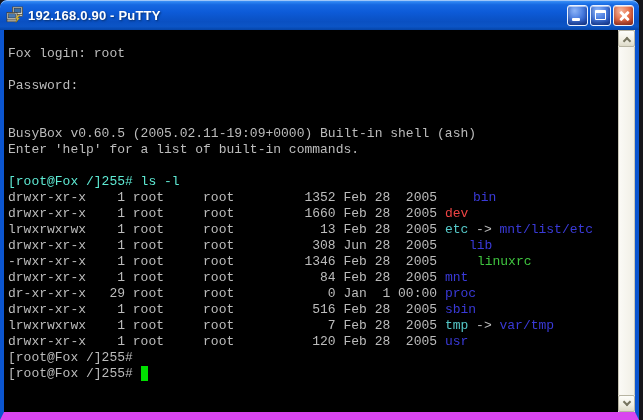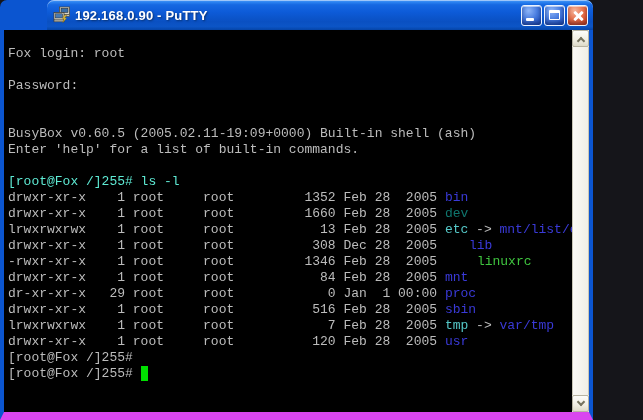--- a/index.html
+++ b/index.html
@@ -1,20 +1,19 @@
 <!DOCTYPE html>
 <html><head>
 <meta charset="utf-8">
 <style>
   html,body{margin:0;padding:0;background:#15151a;font-family:"Liberation Sans",sans-serif;}
   .window{
-    position:relative;width:593px;height:420px;box-sizing:border-box;
+    position:relative;width:639px;height:420px;box-sizing:border-box;
     border-radius:7px 7px 0 0;overflow:hidden;
     background:#0b55d0;
-    padding-left:47px;
   }
   
   .titlebar{
     height:30px;display:flex;align-items:center;
     background:linear-gradient(to bottom,
       #5a9df5 0%, #2e86f2 6%, #1668e2 16%, #0d5bd8 40%,
       #0a50c2 72%, #0c55c6 88%, #0545a8 100%);
     border-radius:7px 7px 0 0;
     padding:0 5px 0 6px;
     box-shadow:inset 0 1px 0 rgba(255,255,255,.45);
@@ -115,24 +114,24 @@
       <div>
           <div class="term-line"><span style="color: rgb(188, 188, 188);">Fox login: root</span></div>
           <div class="term-line"></div>
           <div class="term-line"><span style="color: rgb(188, 188, 188);">Password:</span></div>
           <div class="term-line"></div>
           <div class="term-line"></div>
           <div class="term-line"><span style="color: rgb(188, 188, 188);">BusyBox v0.60.5 (2005.02.11-19:09+0000) Built-in shell (ash)</span></div>
           <div class="term-line"><span style="color: rgb(188, 188, 188);">Enter 'help' for a list of built-in commands.</span></div>
           <div class="term-line"></div>
           <div class="term-line"><span style="color: #5eead4;">[root@Fox /]255# ls -l</span></div>
-          <div class="term-line"><span style="color: rgb(188, 188, 188);">drwxr-xr-x    1 root     root         1352 Feb 28  2005 </span><span style="color: rgb(58, 58, 216);">bin</span></div>
-          <div class="term-line"><span style="color: rgb(188, 188, 188);">drwxr-xr-x    1 root     root         1660 Feb 28  2005 </span><span style="color: #0f766e;">dev</span></div>
+          <div class="term-line"><span style="color: rgb(188, 188, 188);">drwxr-xr-x    1 root     root         1352 Feb 28  2005 </span><span style="color: rgb(58, 58, 216); margin-left: 28px;">bin</span></div>
+          <div class="term-line"><span style="color: rgb(188, 188, 188);">drwxr-xr-x    1 root     root         1660 Feb 28  2005 </span><span style="color: #ef4444;">dev</span></div>
           <div class="term-line"><span style="color: rgb(188, 188, 188);">lrwxrwxrwx    1 root     root           13 Feb 28  2005 </span><span style="color: rgb(85, 200, 200);">etc</span><span style="color: rgb(188, 188, 188);"> -&gt; </span><span style="color: rgb(58, 58, 216);">mnt/list/etc</span></div>
-          <div class="term-line"><span style="color: rgb(188, 188, 188);">drwxr-xr-x    1 root     root          308 Dec 28  2005 </span><span style="color: rgb(58, 58, 216); margin-left: 24px;">lib</span></div>
+          <div class="term-line"><span style="color: rgb(188, 188, 188);">drwxr-xr-x    1 root     root          308 Jun 28  2005 </span><span style="color: rgb(58, 58, 216); margin-left: 24px;">lib</span></div>
           <div class="term-line"><span style="color: rgb(188, 188, 188);">-rwxr-xr-x    1 root     root         1346 Feb 28  2005 </span><span style="color: rgb(63, 197, 63); margin-left: 32px;">linuxrc</span></div>
           <div class="term-line"><span style="color: rgb(188, 188, 188);">drwxr-xr-x    1 root     root           84 Feb 28  2005 </span><span style="color: rgb(58, 58, 216);">mnt</span></div>
           <div class="term-line"><span style="color: rgb(188, 188, 188);">dr-xr-xr-x   29 root     root            0 Jan  1 00:00 </span><span style="color: rgb(58, 58, 216);">proc</span></div>
           <div class="term-line"><span style="color: rgb(188, 188, 188); font-family: Liberation Mono, monospace;">drwxr-xr-x    1 root     root          516 Feb 28  2005 </span><span style="color: rgb(58, 58, 216);">sbin</span></div>
           <div class="term-line"><span style="color: rgb(188, 188, 188);">lrwxrwxrwx    1 root     root            7 Feb 28  2005 </span><span style="color: rgb(85, 200, 200);">tmp</span><span style="color: rgb(188, 188, 188);"> -&gt; </span><span style="color: rgb(58, 58, 216);">var/tmp</span></div>
           <div class="term-line"><span style="color: rgb(188, 188, 188);">drwxr-xr-x    1 root     root          120 Feb 28  2005 </span><span style="color: rgb(58, 58, 216);">usr</span></div>
           <div class="term-line"><span style="color: rgb(188, 188, 188);">[root@Fox /]255#</span></div>
           <div class="term-line"><span style="color: rgb(188, 188, 188);">[root@Fox /]255# </span><span style="color: rgb(0, 224, 0); background: rgb(0, 224, 0);"> </span></div>
         </div>
     </div>

